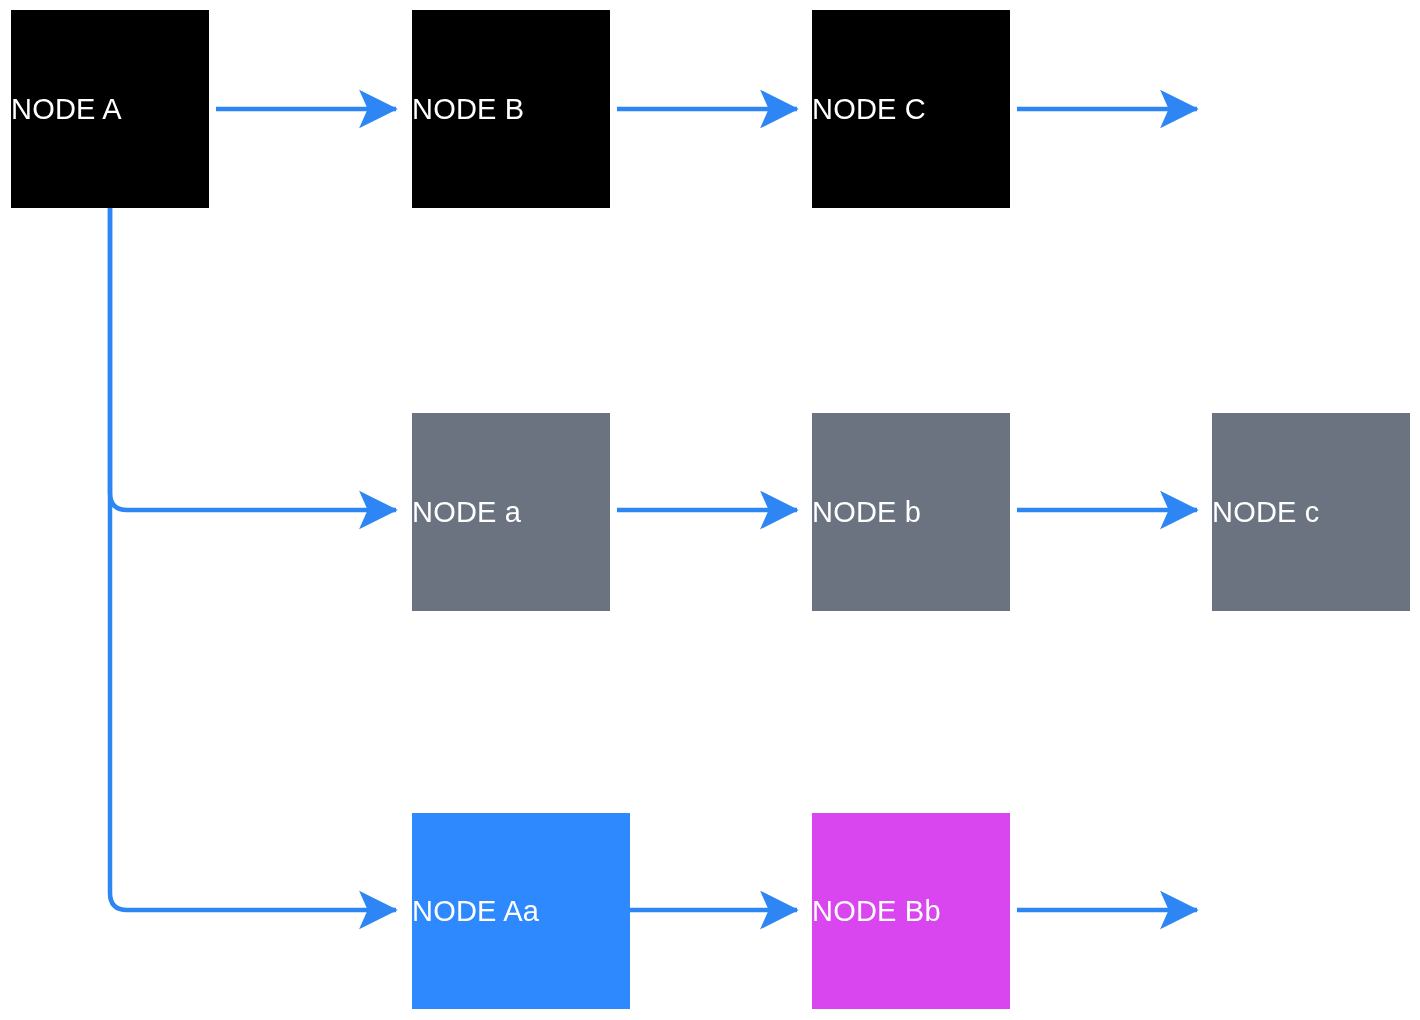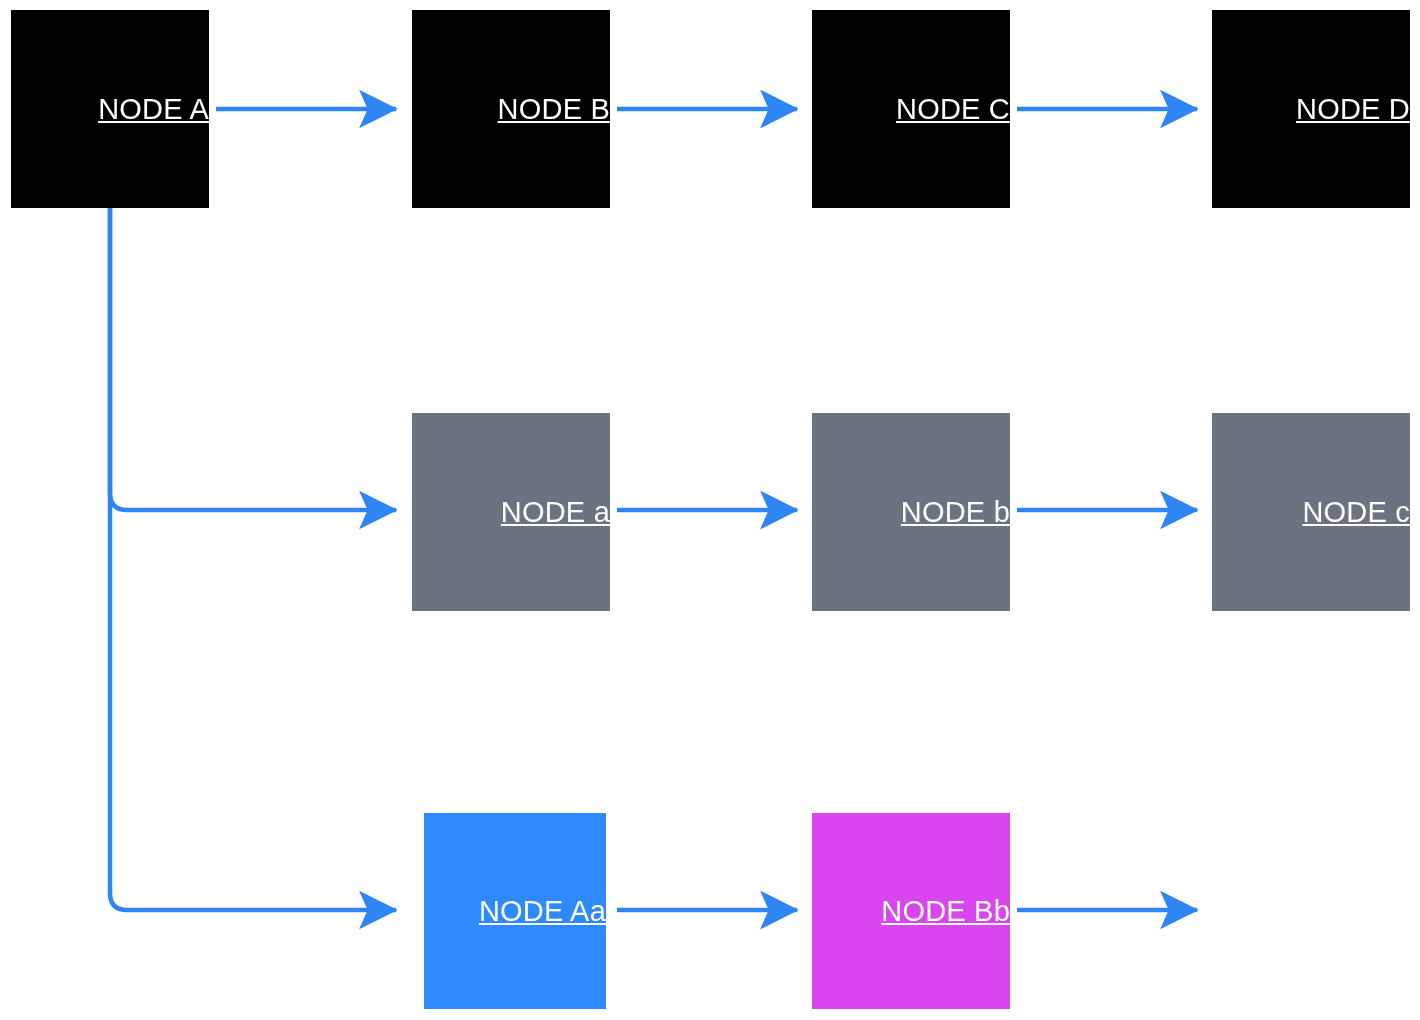--- a/index.html
+++ b/index.html
@@ -15,29 +15,28 @@
     position: relative;
     width: 1420px;
     height: 1020px;
     background: #ffffff;
     overflow: hidden;
   }
   .node {
     position: absolute;
     display: flex;
     align-items: center;
-    justify-content: flex-end;
+    justify-content: flex-start;
     color: #ffffff;
     font-size: 29px;
     font-weight: 400;
     letter-spacing: 0.2px;
     line-height: 1;
     white-space: nowrap;
     user-select: none;
-    text-decoration: underline;
   }
   .node-label {
     display: block;
   }
   #edge-layer {
     position: absolute;
     left: 0;
     top: 0;
     width: 1420px;
     height: 1020px;
@@ -73,34 +72,31 @@
 
   <div class="node" style="left: 11px; top: 10px; width: 198px; height: 198px; background: rgb(0, 0, 0); color: rgb(255, 255, 255);">
     <span class="node-label">NODE A</span>
   </div>
   <div class="node" style="left: 412px; top: 10px; width: 198px; height: 198px; background: rgb(0, 0, 0); color: rgb(255, 255, 255);">
     <span class="node-label">NODE B</span>
   </div>
   <div class="node" style="left: 812px; top: 10px; width: 198px; height: 198px; background: rgb(0, 0, 0); color: rgb(255, 255, 255);">
     <span class="node-label">NODE C</span>
   </div>
-  <div class="node" style="left: 1212px; top: 10px; width: 198px; height: 198px; background: rgb(0, 0, 0); color: rgb(255, 255, 255);">
-    <span class="node-label">NODE D</span>
-  </div>
 
   <div class="node" style="left: 412px; top: 413px; width: 198px; height: 198px; background: rgb(107, 114, 128); color: rgb(255, 255, 255);">
     <span class="node-label">NODE a</span>
   </div>
   <div class="node" style="left: 812px; top: 413px; width: 198px; height: 198px; background: rgb(107, 114, 128); color: rgb(255, 255, 255);">
     <span class="node-label">NODE b</span>
   </div>
   <div class="node" style="left: 1212px; top: 413px; width: 198px; height: 198px; background: rgb(107, 114, 128); color: rgb(255, 255, 255);">
     <span class="node-label">NODE c</span>
   </div>
 
-  <div class="node" style="left: 412px; top: 813px; width: 182px; height: 196px; background: rgb(46, 136, 254); color: rgb(255, 255, 255); margin-left: 12px;">
+  <div class="node" style="left: 412px; top: 813px; width: 218px; height: 196px; background: rgb(46, 136, 254); color: rgb(255, 255, 255);">
     <span class="node-label">NODE Aa</span>
   </div>
   <div class="node" style="left: 812px; top: 813px; width: 198px; height: 196px; background: #d946ef; color: rgb(255, 255, 255);">
     <span class="node-label">NODE Bb</span>
   </div>
 
 </div>
 
 </body></html>

